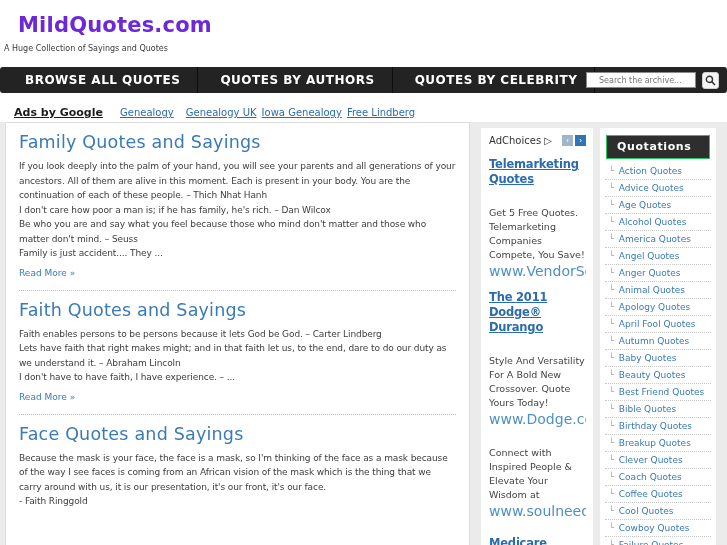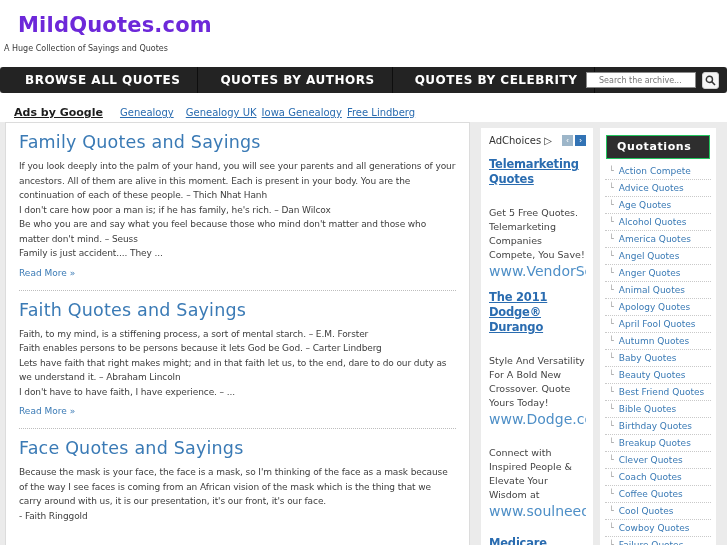--- a/index.html
+++ b/index.html
@@ -93,21 +93,20 @@
     <div class="section-title">Family Quotes and Sayings</div>
     <div class="quote-line">If you look deeply into the palm of your hand, you will see your parents and all generations of your ancestors. All of them are alive in this moment. Each is present in your body. You are the continuation of each of these people. – Thich Nhat Hanh</div>
     <div class="quote-line">I don't care how poor a man is; if he has family, he's rich. – Dan Wilcox</div>
     <div class="quote-line">Be who you are and say what you feel because those who mind don't matter and those who matter don't mind. – Seuss</div>
     <div class="quote-line">Family is just accident.... They ...</div>
     <a class="read-more">Read More »</a>
   </div>
 
   <div class="quote-section">
     <div class="section-title">Faith Quotes and Sayings</div>
-    <div class="quote-line">Faith, to my mind, is a stiffening process, a sort of mental starch. – E.M. Forster</div>
     <div class="quote-line">Faith enables persons to be persons because it lets God be God. – Carter Lindberg</div>
     <div class="quote-line">Lets have faith that right makes might; and in that faith let us, to the end, dare to do our duty as we understand it. – Abraham Lincoln</div>
     <div class="quote-line">I don't have to have faith, I have experience. – ...</div>
     <a class="read-more">Read More »</a>
   </div>
 
   <div class="quote-section">
     <div class="section-title">Face Quotes and Sayings</div>
     <div class="quote-line">Because the mask is your face, the face is a mask, so I'm thinking of the face as a mask because of the way I see faces is coming from an African vision of the mask which is the thing that we carry around with us, it is our presentation, it's our front, it's our face.</div>
     <div class="quote-line">- Faith Ringgold</div>
@@ -146,21 +145,21 @@
     <a class="ad-title">Medicare Supplement Plans</a>
 
   </div>
 </div>
 
 <div class="sidebar">
   <div class="sidebar-header">Quotations</div>
   <ul class="cat-list">
     <li class="cat-item">
         <span class="cat-bullet">└</span>
-        <a class="cat-link">Action Compete</a>
+        <a class="cat-link">Action Quotes</a>
       </li>
     <li class="cat-item">
         <span class="cat-bullet">└</span>
         <a class="cat-link">Advice Quotes</a>
       </li>
     <li class="cat-item">
         <span class="cat-bullet">└</span>
         <a class="cat-link">Age Quotes</a>
       </li>
     <li class="cat-item">

